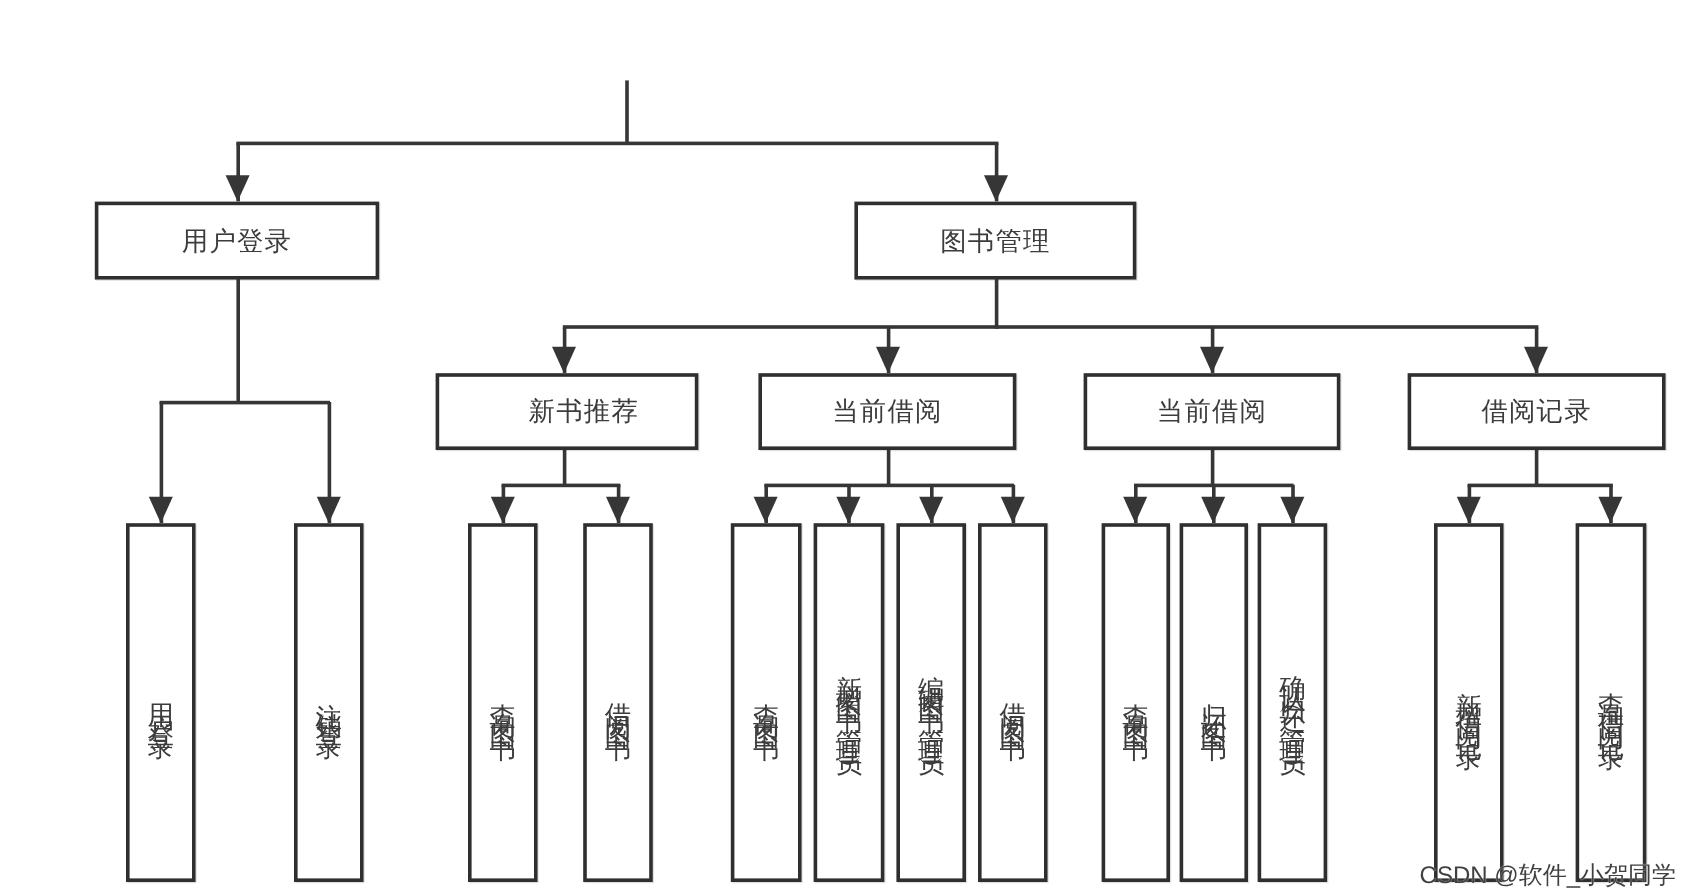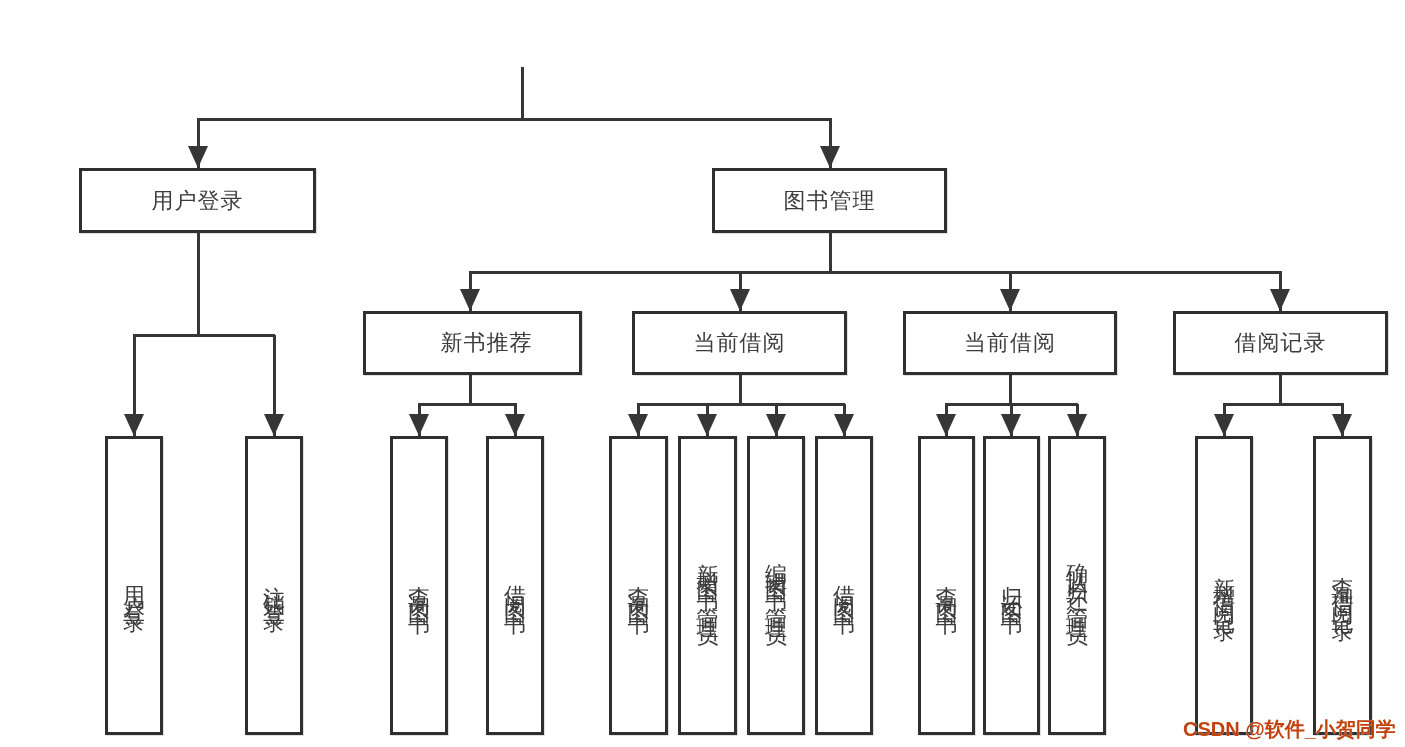--- a/index.html
+++ b/index.html
@@ -183,15 +183,15 @@
     <span>确认归还（管理员）</span>
   </div>
 
   <div class="leaf" style="left:1195px;width:58px;">
     <span>新增借阅记录</span>
   </div>
   <div class="leaf" style="left:1313px;width:59px;">
     <span>查询借阅记录</span>
   </div>
 
-  <div class="watermark" style="color: #c2410c; font-weight: bold;">CSDN @软件_小贺同学</div>
+  <div class="watermark" style="color: #404040;">CSDN @软件_小贺同学</div>
 
 </div>
 
 </body></html>

